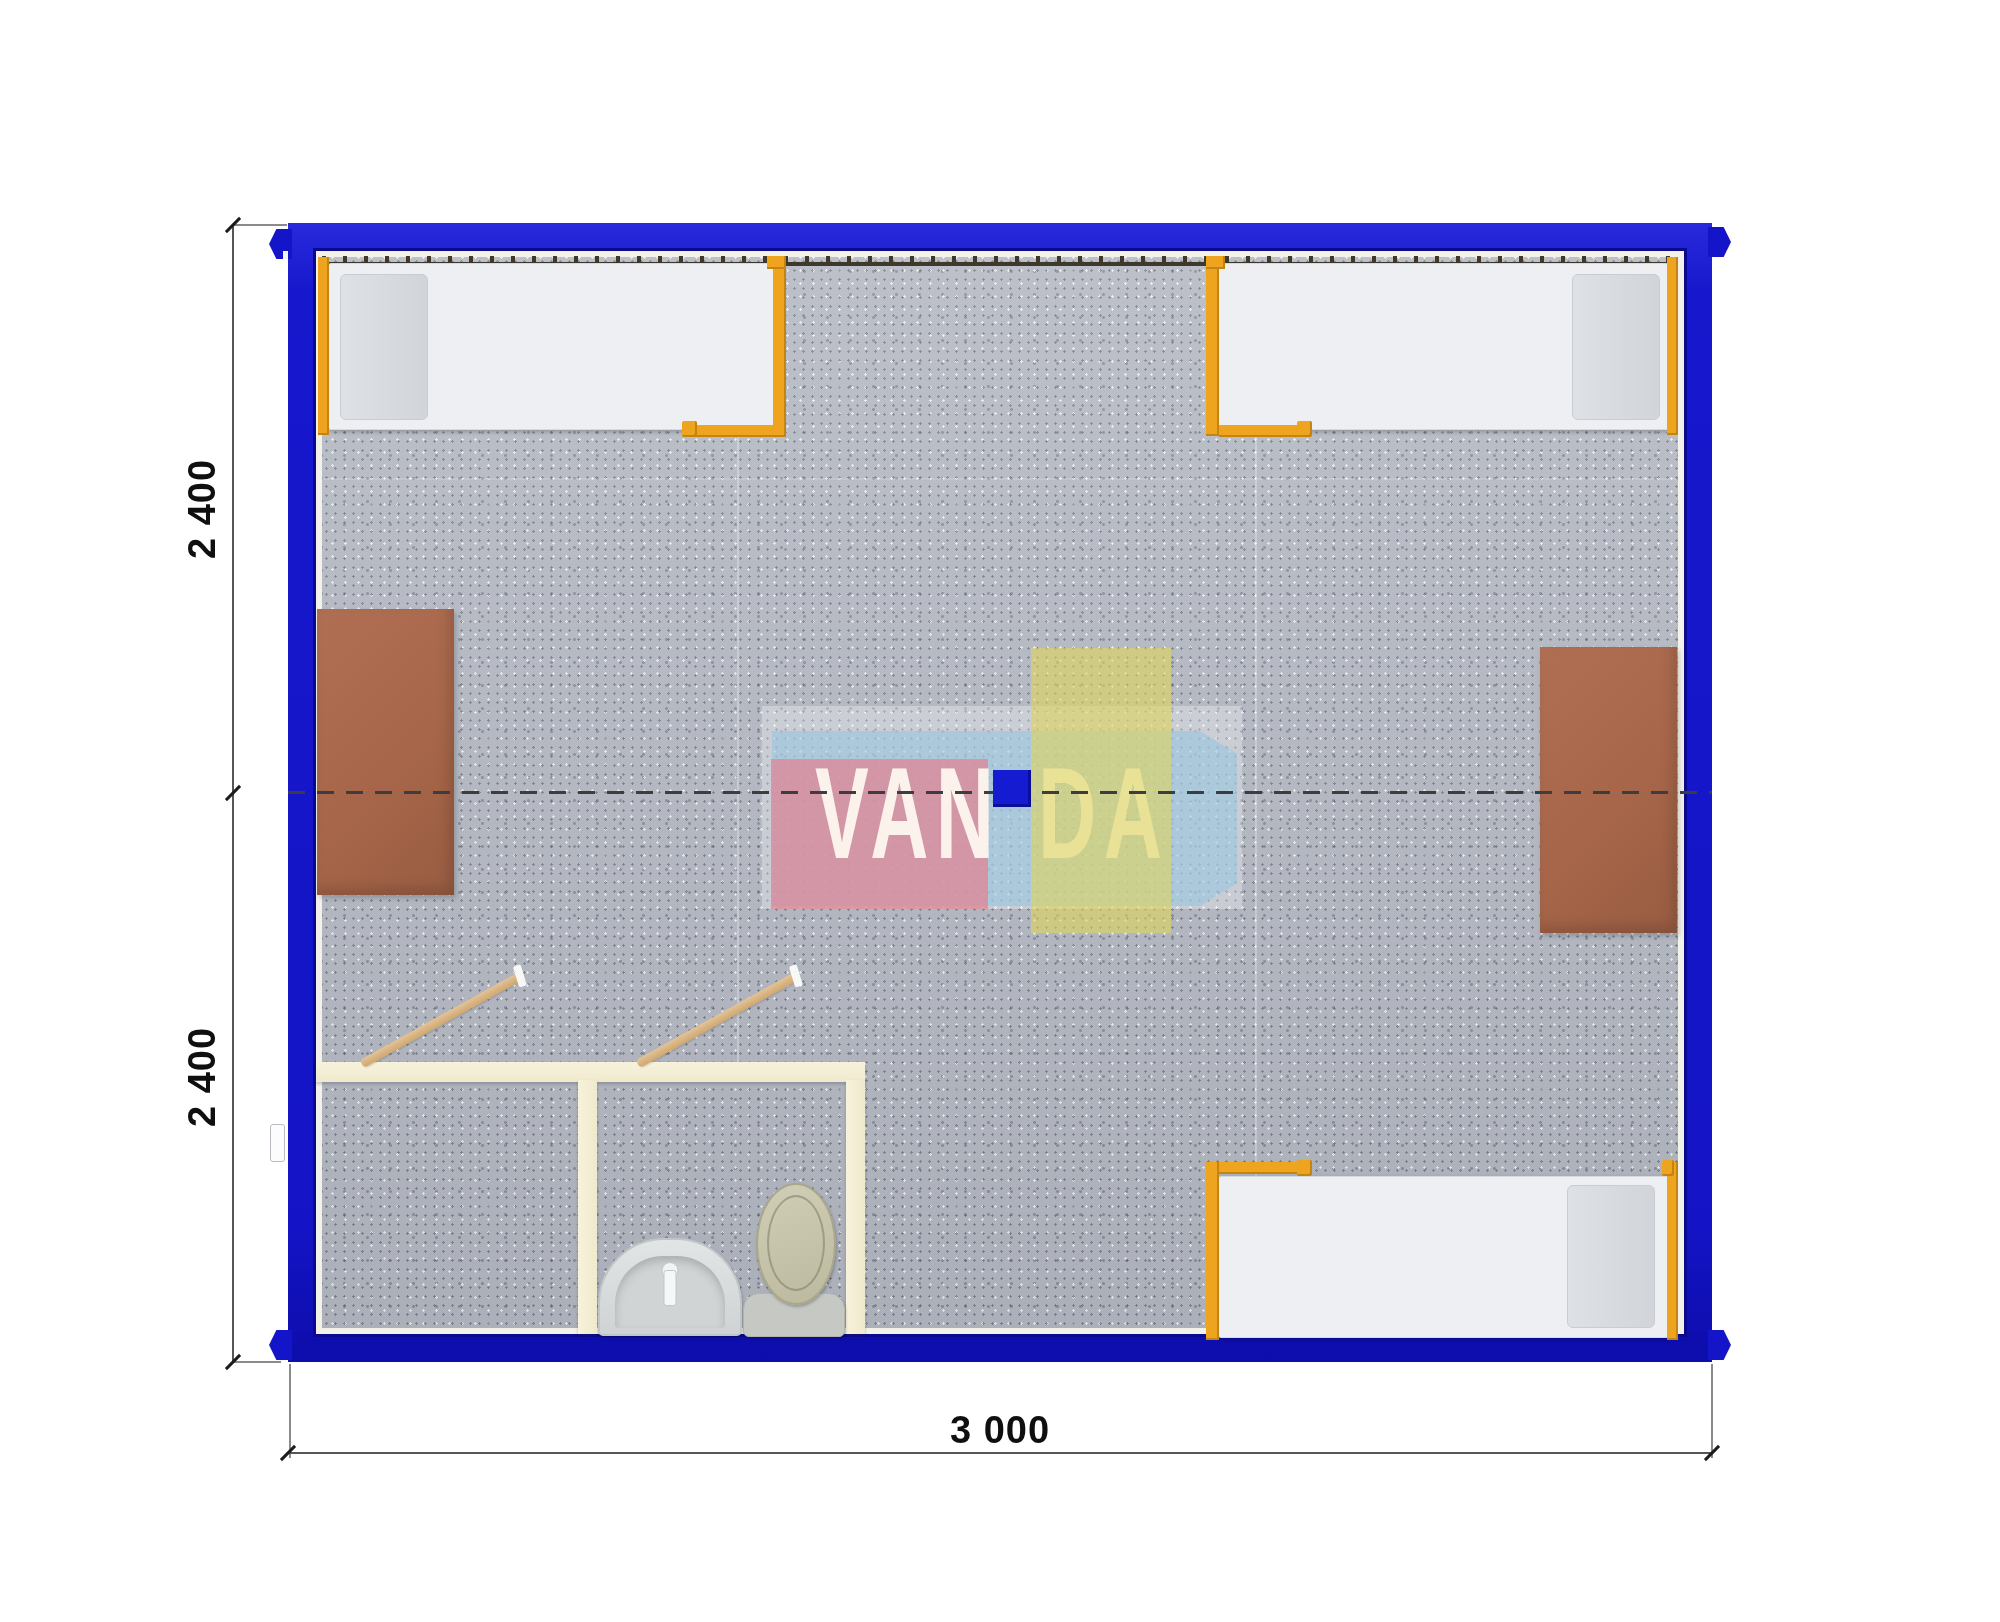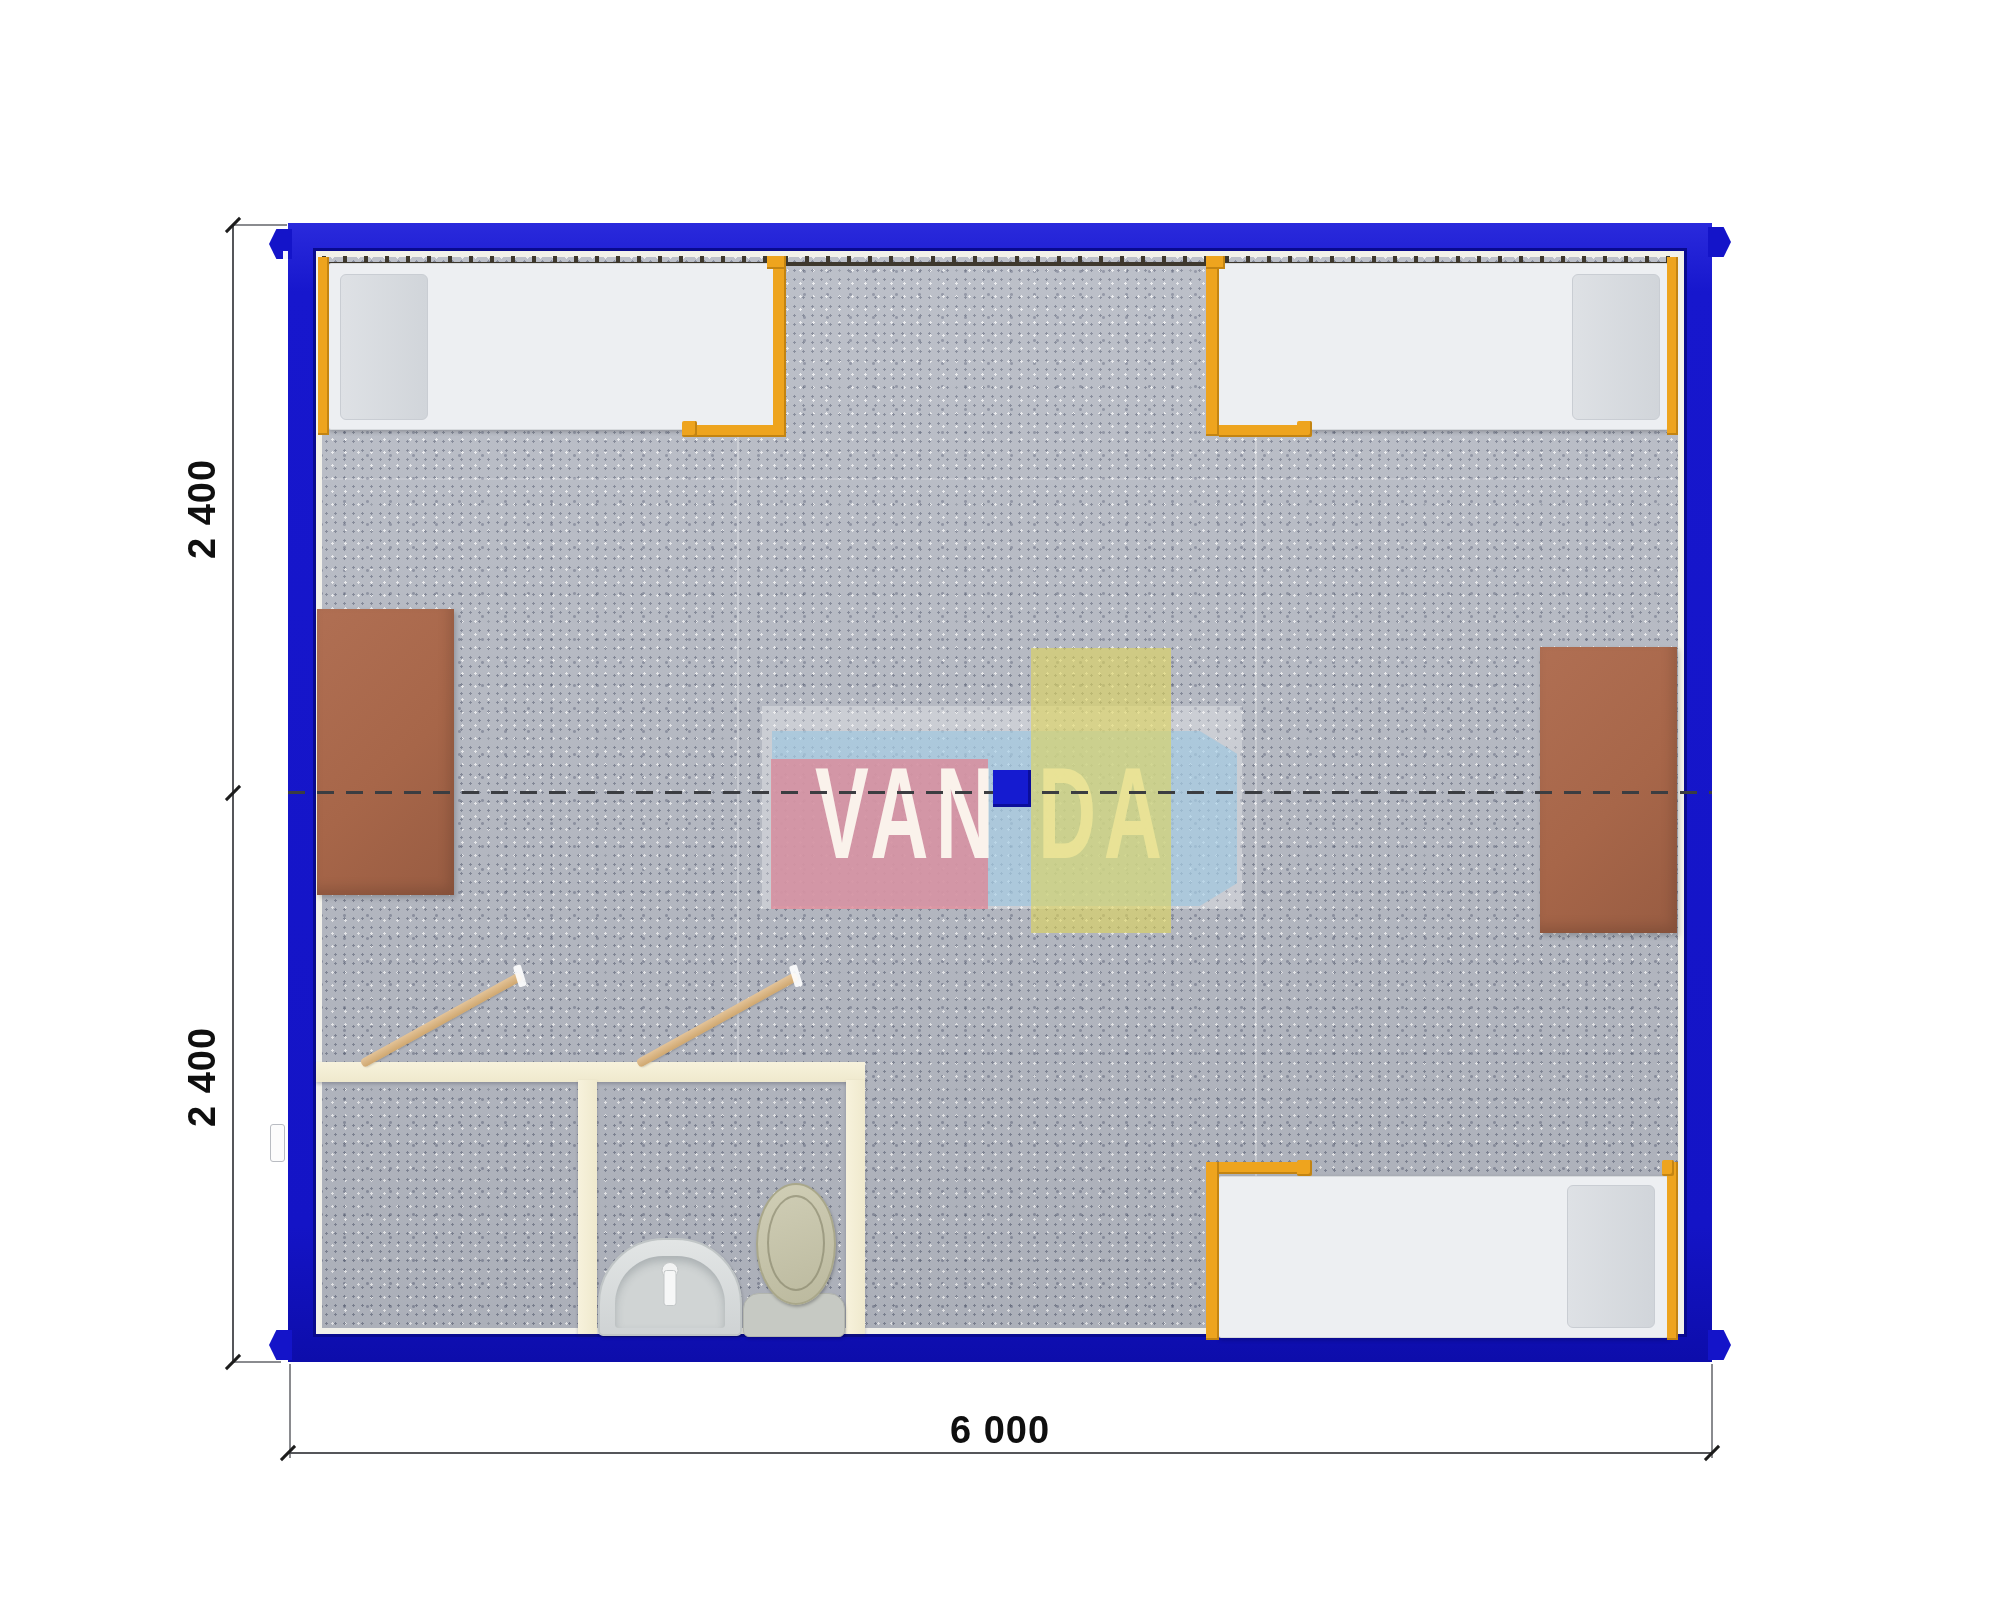--- a/index.html
+++ b/index.html
@@ -113,21 +113,21 @@
   <div class="dim-tick" style="left:233px;top:793px;"></div>
   <div class="dim-tick" style="left:233px;top:1362px;"></div>
   <div class="dim-label vert" style="left:202px;top:509px;">2 400</div>
   <div class="dim-label vert" style="left:202px;top:1077px;">2 400</div>
 
   <div class="dim-ext" style="left:289px;top:1364px;width:2px;height:94px;"></div>
   <div class="dim-ext" style="left:1711px;top:1364px;width:2px;height:94px;"></div>
   <div class="dim-line" style="left:288px;top:1452px;width:1424px;height:2px;"></div>
   <div class="dim-tick" style="left:288px;top:1453px;"></div>
   <div class="dim-tick" style="left:1712px;top:1453px;"></div>
-  <div class="dim-label horiz" style="left:1000px;top:1430px;">6 000</div>
+  <div class="dim-label horiz" style="left:1000px;top:1430px;">3 000</div>
 
   <div class="frame">
     <div class="floor"></div>
   </div>
 
   <div class="corner-arrow arrow-left z6" style="left:269px;top:229px;"></div>
   <div class="corner-arrow arrow-left z6" style="left:269px;top:1330px;"></div>
   <div class="corner-arrow arrow-right z6" style="left:1708px;top:227px;"></div>
   <div class="corner-arrow arrow-right z6" style="left:1708px;top:1330px;"></div>
 

